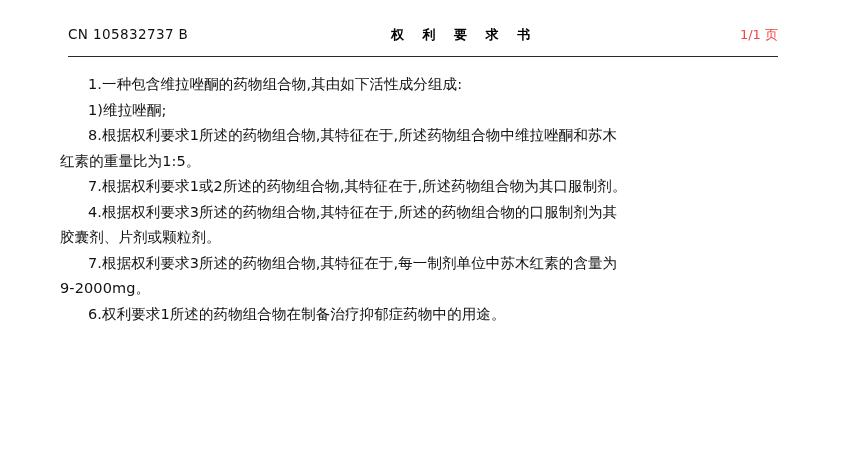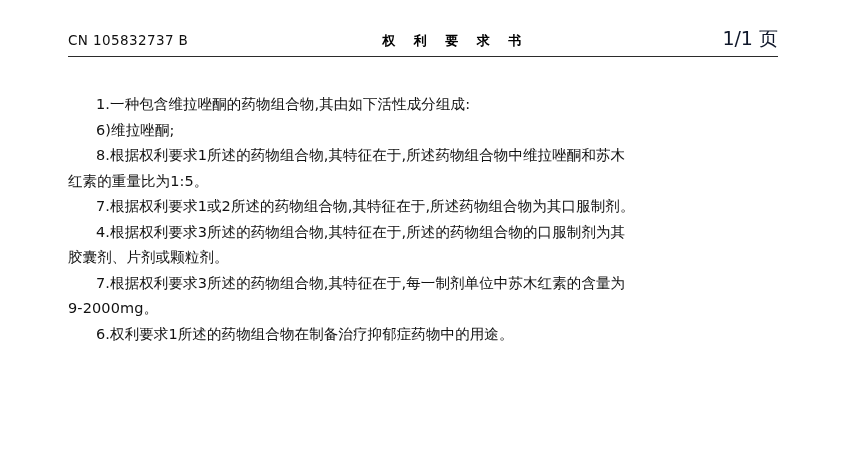--- a/index.html
+++ b/index.html
@@ -43,37 +43,36 @@
   }
   .doc-title {
     font-size: 13px;
     font-weight: bold;
     letter-spacing: 7px;
     text-align: center;
     flex: 1;
     color: #000000;
   }
   .page-no {
-    font-size: 19px;
+    font-size: 13px;
     white-space: nowrap;
-    color: #0f172a;
+    color: #ef4444;
   }
   .header-rule {
     position: absolute;
     left: 0;
     top: 30px;
     width: 710px;
     border-top: 1px solid #2b2b2b;
   }
   .body {
     position: absolute;
-    left: 68px;
+    left: 60px;
     top: 72px;
     width: 712px;
-    margin-top: 20px;
   }
   .claim {
     font-size: 14.5px;
     line-height: 25.5px;
     text-align: justify;
     text-justify: inter-ideograph;
     margin: 0 0 0 0;
     color: #111111;
     letter-spacing: 0.1px;
   }
@@ -93,21 +92,21 @@
     <div class="header-row">
       <span class="patent-no">CN 105832737 B</span>
       <span class="doc-title">权 利 要 求 书</span>
       <span class="page-no">1/1 页</span>
     </div>
     <div class="header-rule"></div>
   </div>
 
   <div class="body">
     <p class="claim indent">1.一种包含维拉唑酮的药物组合物,其由如下活性成分组成:</p>
-    <p class="claim indent">6)维拉唑酮;</p>
+    <p class="claim indent">1)维拉唑酮;</p>
     <p class="claim indent">8.根据权利要求1所述的药物组合物,其特征在于,所述药物组合物中维拉唑酮和苏木</p>
     <p class="claim noindent">红素的重量比为1:5。</p>
     <p class="claim indent">7.根据权利要求1或2所述的药物组合物,其特征在于,所述药物组合物为其口服制剂。</p>
     <p class="claim indent">4.根据权利要求3所述的药物组合物,其特征在于,所述的药物组合物的口服制剂为其</p>
     <p class="claim noindent">胶囊剂、片剂或颗粒剂。</p>
     <p class="claim indent">7.根据权利要求3所述的药物组合物,其特征在于,每一制剂单位中苏木红素的含量为</p>
     <p class="claim noindent">9-2000mg。</p>
     <p class="claim indent">6.权利要求1所述的药物组合物在制备治疗抑郁症药物中的用途。</p>
   </div>
 

